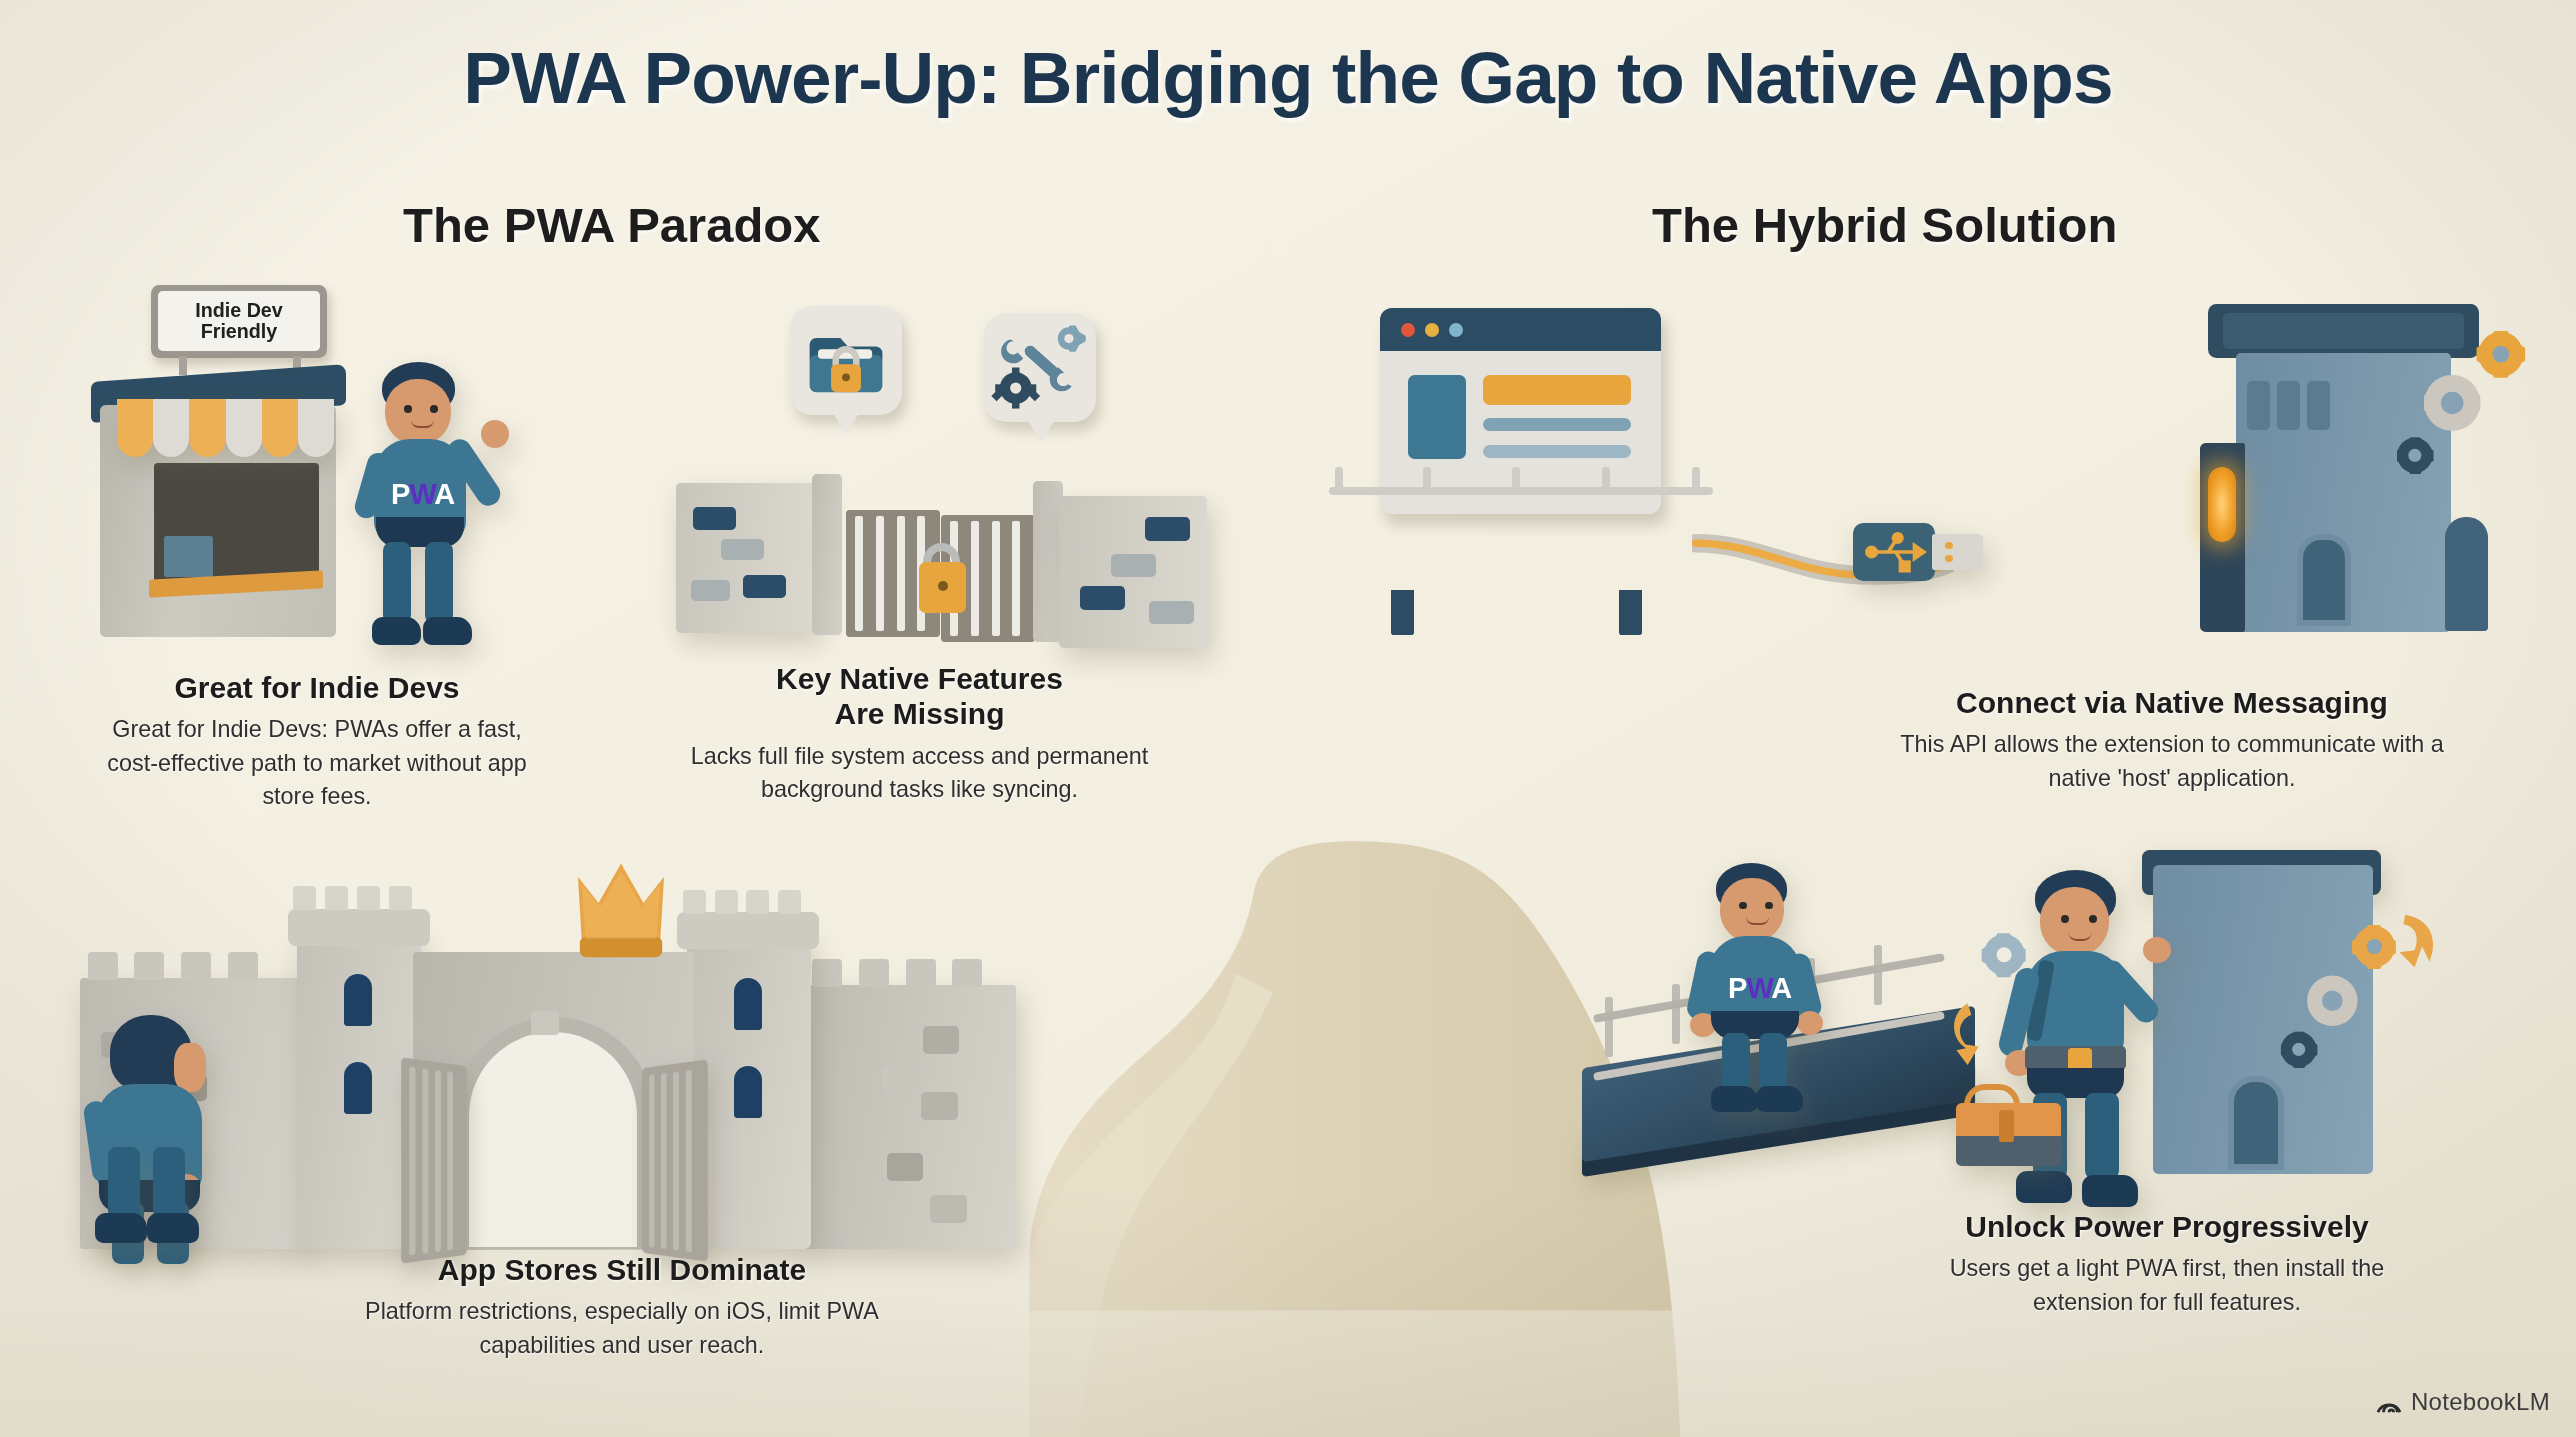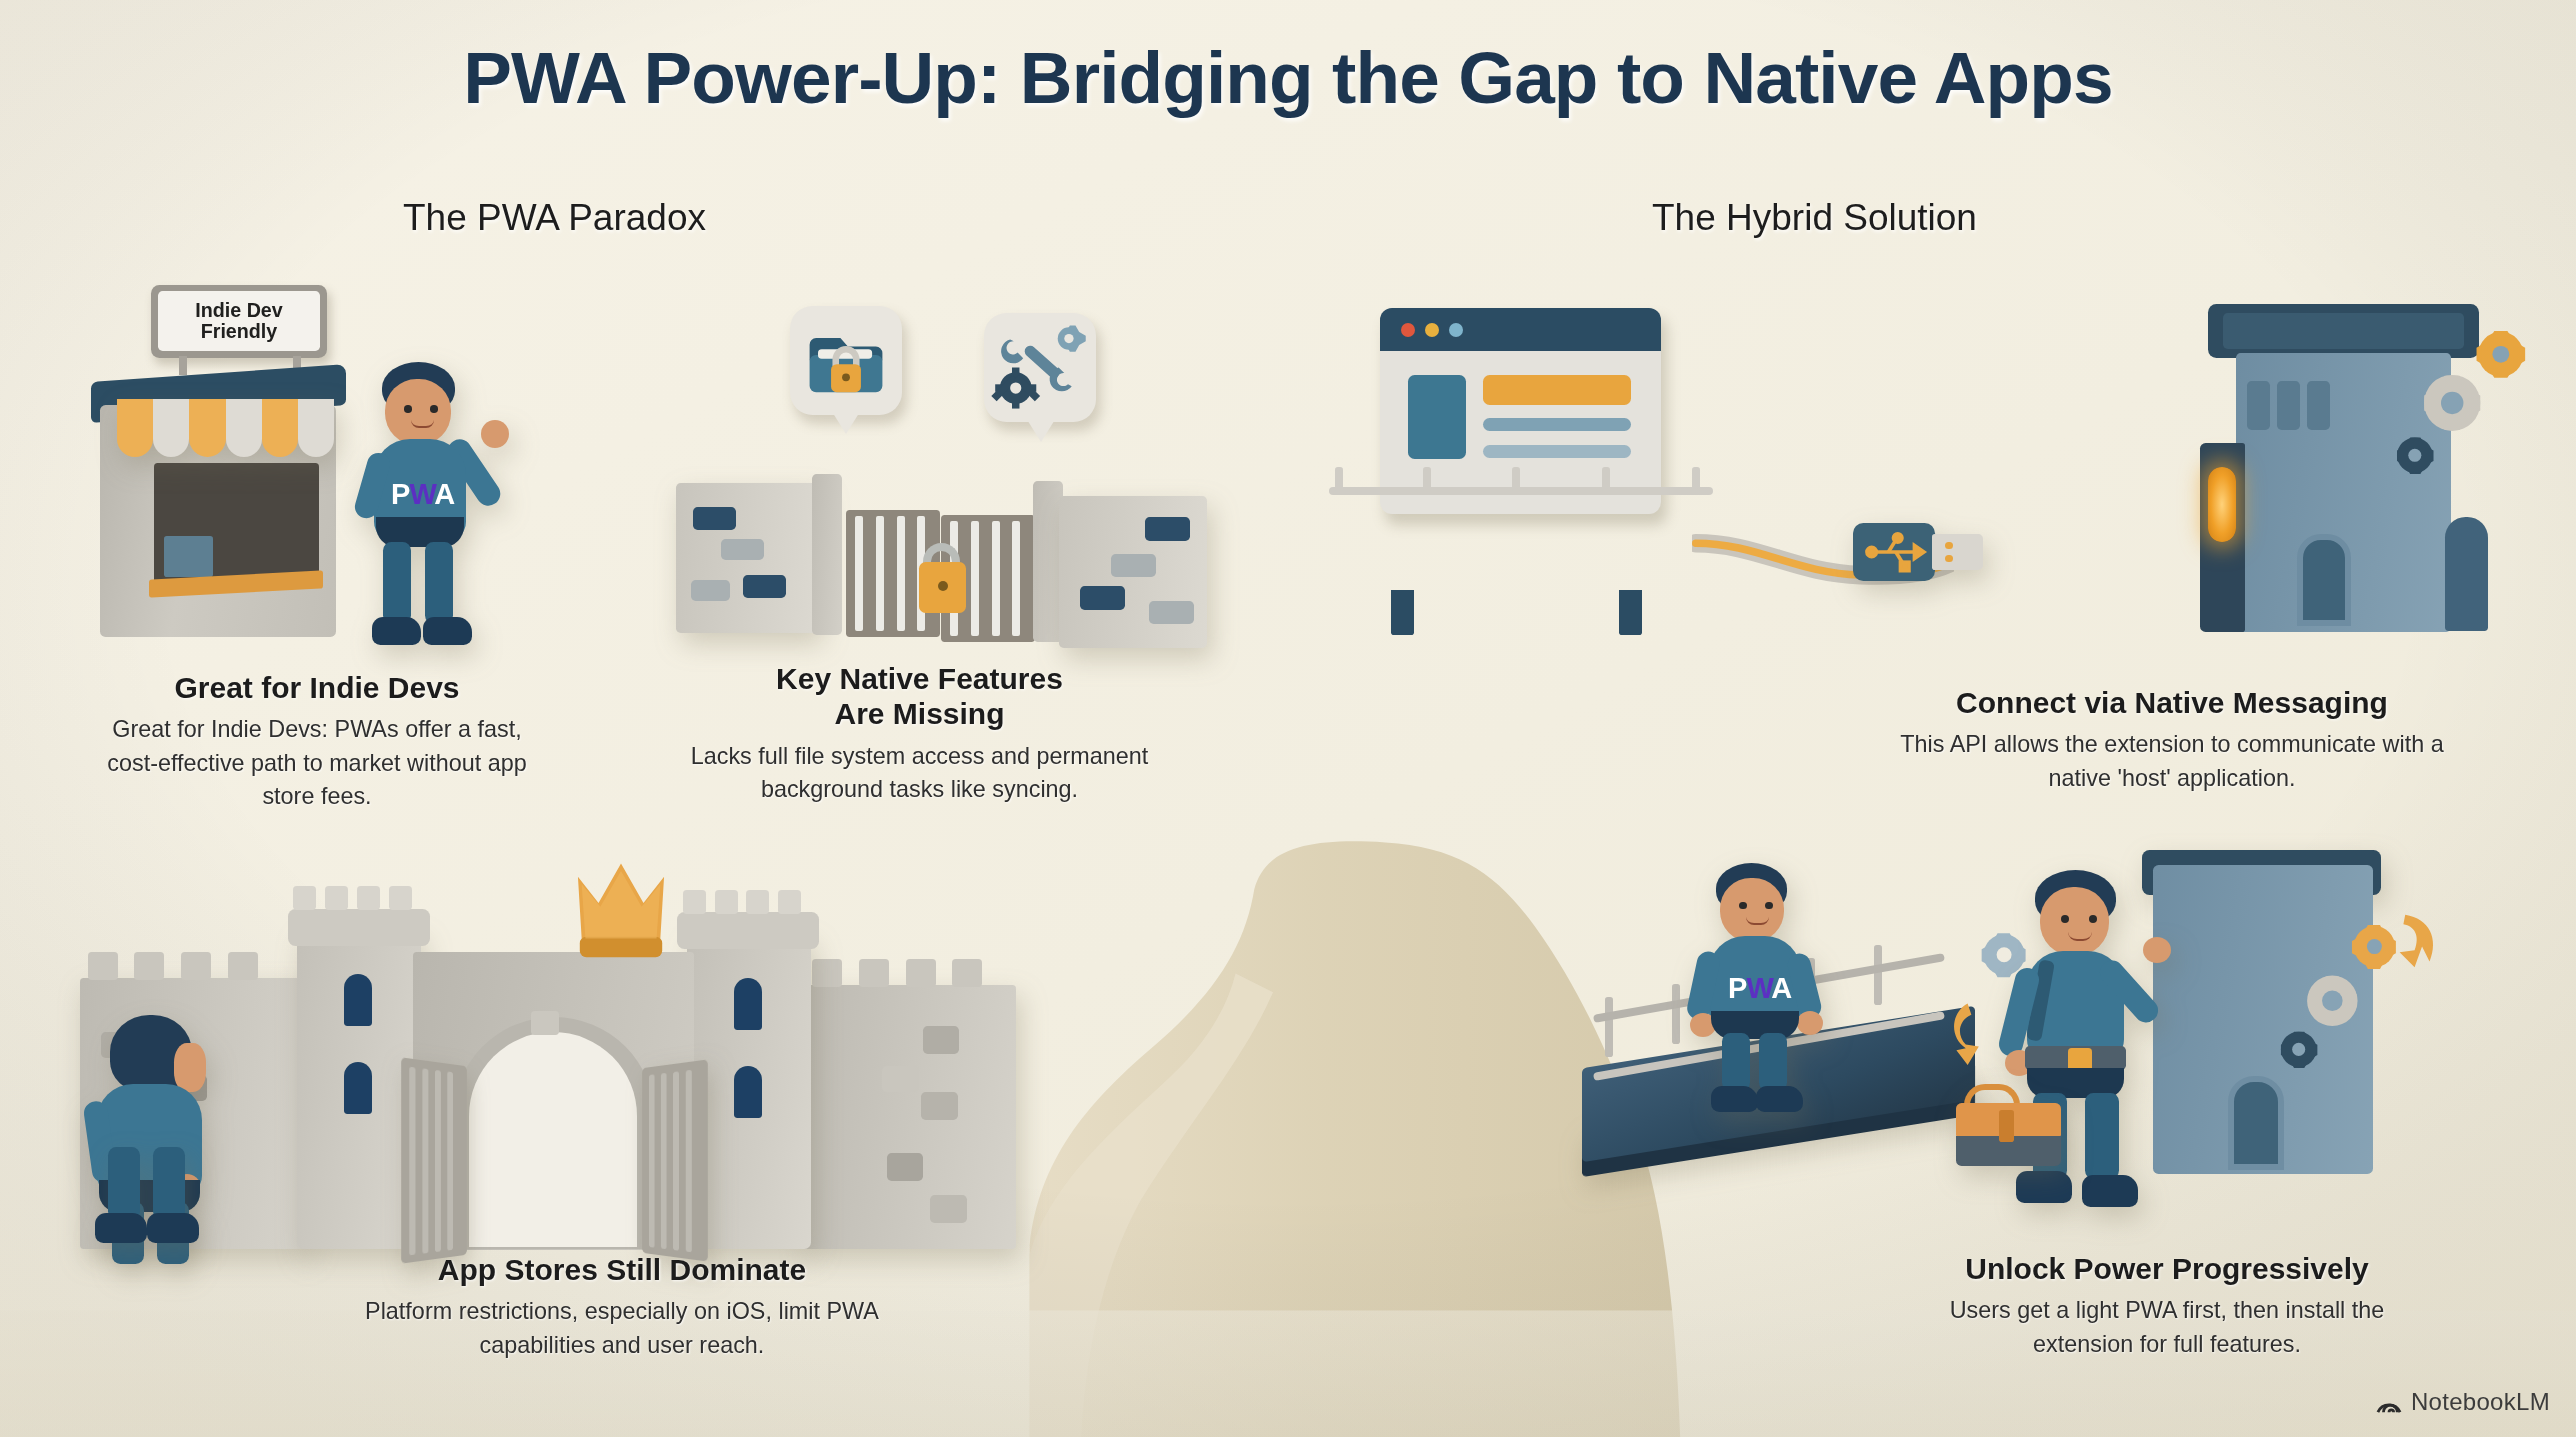--- a/index.html
+++ b/index.html
@@ -14,21 +14,21 @@
 
   
   #main-title{
     position:absolute; top:36px; left:0; width:100%;
     text-align:center; font-size:73px; font-weight:bold;
     color:#1d3650; letter-spacing:-0.9px;
     text-shadow:1.9px 2.8px 4.7px rgba(255,255,255,.85);
     z-index:40;
   }
   .section-title{
-    position:absolute; font-size:37px; font-weight:normal; color:#1d1d1d;
+    position:absolute; font-size:49px; font-weight:bold; color:#1d1d1d;
     text-shadow:0.9px 1.9px 3.7px rgba(255,255,255,.9); z-index:40;
     white-space:nowrap;
   }
   #sec-left { top:197px; left:403px; }
   #sec-right{ top:197px; left:1652px; }
 
   
   .caption{ position:absolute; text-align:center; z-index:40; }
   .cap-title{
     font-size:30px; font-weight:bold; color:#1c1c1c; line-height:1.17;
@@ -36,21 +36,21 @@
   }
   .cap-body{
     font-size:23.4px; color:#2f2f2f; line-height:1.42; margin-top:8.4px;
     text-shadow:0.9px 0.9px 1.9px rgba(255,255,255,.8);
   }
   #cap1{ left:97px;  top:670px;  width:440px; }
   #cap2{ left:683px;  top:661px;  width:473px; }
   #cap3{ left:1362px; top:670px;  width:426px; }
   #cap4{ left:1891px; top:685px;  width:562px; }
   #cap5{ left:332px;  top:1252px; width:580px; }
-  #cap6{ left:1905px; top:1251px; width:524px; }
+  #cap6{ left:1905px; top:1209px; width:524px; }
 
   
   #watermark{
     position:absolute; right:26px; bottom:22.5px; z-index:45;
     display:flex; align-items:center; gap:8.4px;
     font-size:24px; color:#3c3c3c; letter-spacing:0.3px;
   }
 
   
   .illus{ position:absolute; z-index:30; }

